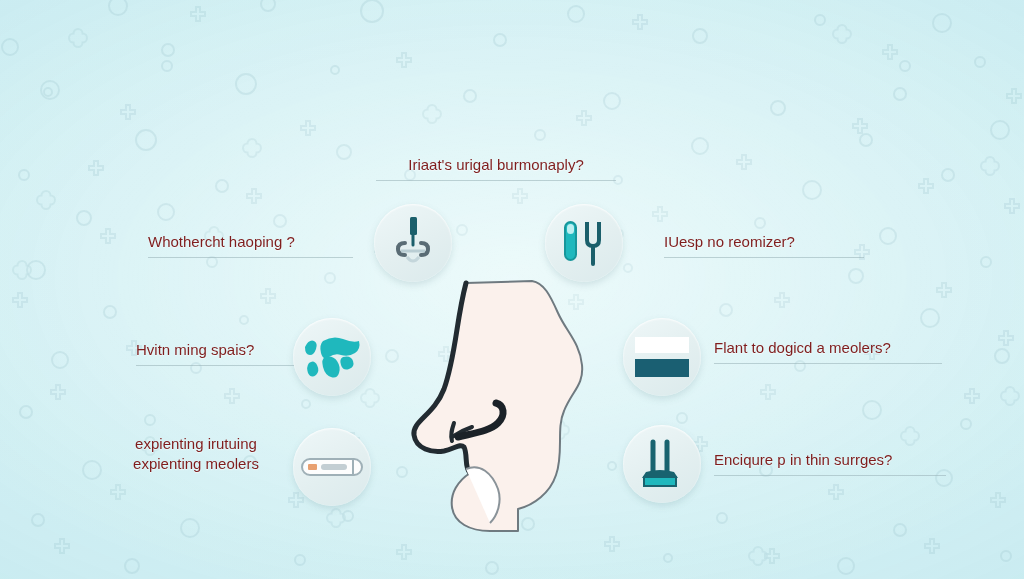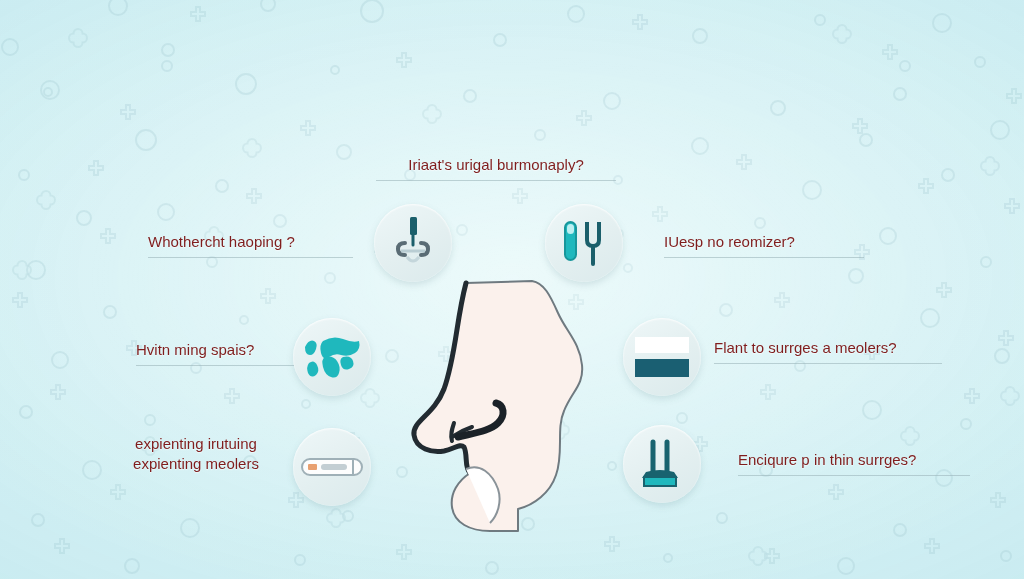--- a/index.html
+++ b/index.html
@@ -91,21 +91,21 @@
   .label.ta-left  { text-align: left; }
   .label.ta-center{ text-align: center; white-space: normal; }
   .label .line { display: block; }
 
   .q-mid-top  { left: 376px; top: 155px; width: 240px; }
   .q-left-1   { left: 148px; top: 232px; width: 205px; }
   .q-right-1  { left: 636px; top: 232px; width: 200px; margin-left: 28px; }
   .q-left-2   { left: 136px; top: 340px; width: 158px; }
   .q-right-2  { left: 714px; top: 338px; width: 228px; }
   .q-left-3   { left: 96px;  top: 434px; width: 200px; }
-  .q-right-3  { left: 714px; top: 450px; width: 232px; margin-left: 24px; }
+  .q-right-3  { left: 714px; top: 450px; width: 232px; }
 </style>
 </head>
 <body>
 
 <div id="infographic">
 
   <div class="bg-base"></div>
 
   <svg class="bg-pattern" width="1024" height="579" viewBox="0 0 1024 579">
     <defs>
@@ -358,21 +358,21 @@
     <span class="line">IUesp no reomizer?</span>
     <div class="rule"></div>
   </div>
 
   <div class="label q-left-2 ta-right">
     <span class="line">Hvitn ming spais?</span>
     <div class="rule"></div>
   </div>
 
   <div class="label q-right-2 ta-left">
-    <span class="line">Flant to surrges a meolers?</span>
+    <span class="line">Flant to dogicd a meolers?</span>
     <div class="rule"></div>
   </div>
 
   <div class="label q-left-3 ta-center">
     <span class="line">expienting irutuing</span>
     <span class="line">expienting meolers</span>
   </div>
 
   <div class="label q-right-3 ta-left">
     <span class="line">Enciqure p in thin surrges?</span>

